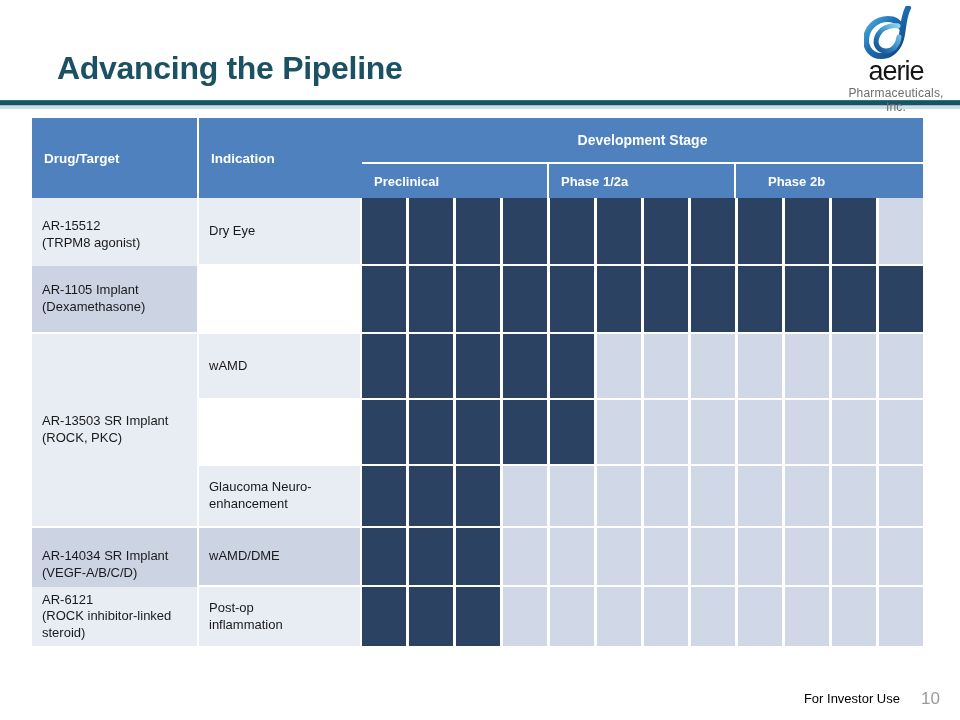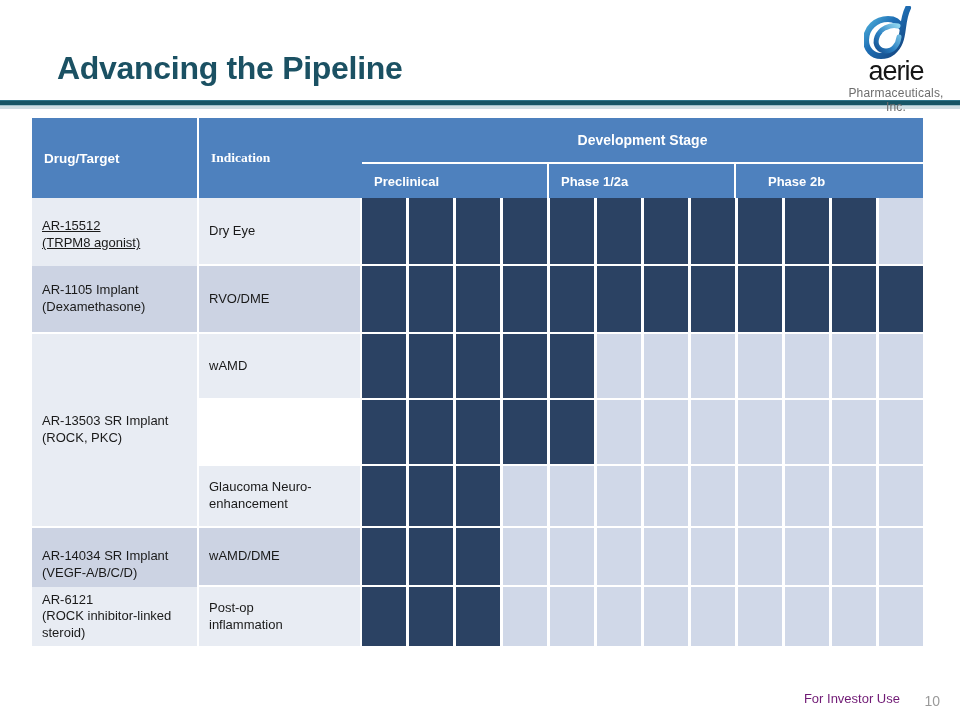--- a/index.html
+++ b/index.html
@@ -51,21 +51,21 @@
   }
   .thead { position:absolute; left:0; top:0; width:891px; height:80px; }
   .th {
     position:absolute; background:#4e81be; color:#ffffff;
     font-size:13.5px; font-weight:bold;
     display:flex; align-items:center;
     padding-left:12px;
     border-right:2px solid #ffffff;
   }
   .th-drug { left:0;   top:0; width:167px; height:80px; }
-  .th-ind  { left:167px; top:0; width:170px; height:80px;font-family:Liberation Serif, serif; }
+  .th-ind  { left:167px; top:0; width:170px; height:80px; }
   .th-dev  { left:330px; top:0; width:561px; height:46px;
              justify-content:center; padding-left:0; border-right:none;
              border-bottom:2px solid #ffffff; font-size:14px; }
   .th-ph   { top:46px; height:34px; font-size:13px;text-align:right; }
   .th-ph1  { left:330px; width:187px; }
   .th-ph2  { left:517px; width:187px; }
   .th-ph3  { left:704px; width:187px; border-right:none;padding-left:32px; }
 
   .trow { position:absolute; left:0; width:891px; }
   .cell-drug, .cell-ind {
@@ -92,25 +92,25 @@
     border-right:3px solid #ffffff;
   }
   .bar-cell:last-child { border-right:none; }
   .bar-fill  { background:#2b4263; }
   .bar-empty { background:#d0d8e8; }
 
   
   #footer { position:absolute; left:0; bottom:0; width:960px; height:46px; }
   #investor-note {
     position:absolute; right:60px; bottom:14px;
-    font-size:13px; color:#701a75;
+    font-size:13px; color:#000000;
   }
   #page-number {
     position:absolute; right:20px; bottom:11px;
-    font-size:14px; color:#9a9a9a;
+    font-size:17px; color:#9a9a9a;
   }
 </style>
 </head>
 <body>
 
 <div id="header">
   <div id="slide-title">Advancing the Pipeline</div>
   <div id="title-rule"></div>
   <div id="title-rule-2"></div>
 
@@ -148,42 +148,41 @@
     <div class="th th-drug">Drug/Target</div>
     <div class="th th-ind">Indication</div>
     <div class="th th-dev">Development Stage</div>
     <div class="th th-ph th-ph1">Preclinical</div>
     <div class="th th-ph th-ph2">Phase 1/2a</div>
     <div class="th th-ph th-ph3">Phase 2b</div>
   </div>
 
   <div id="tbody">
       <div class="trow" style="top: 80px; height: 68px;">
-        <div class="cell-drug bg-light" style="height: 76px; z-index: 2; text-decoration: underline;">AR-15512
+        <div class="cell-drug bg-light" style="height: 76px; z-index: 2;">AR-15512
 (TRPM8 agonist)</div>
         <div class="cell-ind bg-light">Dry Eye</div>
         <div class="bars">
           <div class="bar-cell bar-fill"></div>
           <div class="bar-cell bar-fill"></div>
           <div class="bar-cell bar-fill"></div>
           <div class="bar-cell bar-fill"></div>
           <div class="bar-cell bar-fill"></div>
           <div class="bar-cell bar-fill"></div>
           <div class="bar-cell bar-fill"></div>
           <div class="bar-cell bar-fill"></div>
           <div class="bar-cell bar-fill"></div>
           <div class="bar-cell bar-fill"></div>
           <div class="bar-cell bar-fill"></div>
           <div class="bar-cell bar-empty"></div>
         </div>
       </div>
       <div class="trow" style="top: 148px; height: 68px;">
         <div class="cell-drug bg-dark" style="height: 68px; z-index: 2;">AR-1105 Implant
 (Dexamethasone)</div>
-        <div class="cell-ind bg-dark">RVO/DME</div>
         <div class="bars">
           <div class="bar-cell bar-fill"></div>
           <div class="bar-cell bar-fill"></div>
           <div class="bar-cell bar-fill"></div>
           <div class="bar-cell bar-fill"></div>
           <div class="bar-cell bar-fill"></div>
           <div class="bar-cell bar-fill"></div>
           <div class="bar-cell bar-fill"></div>
           <div class="bar-cell bar-fill"></div>
           <div class="bar-cell bar-fill"></div>

